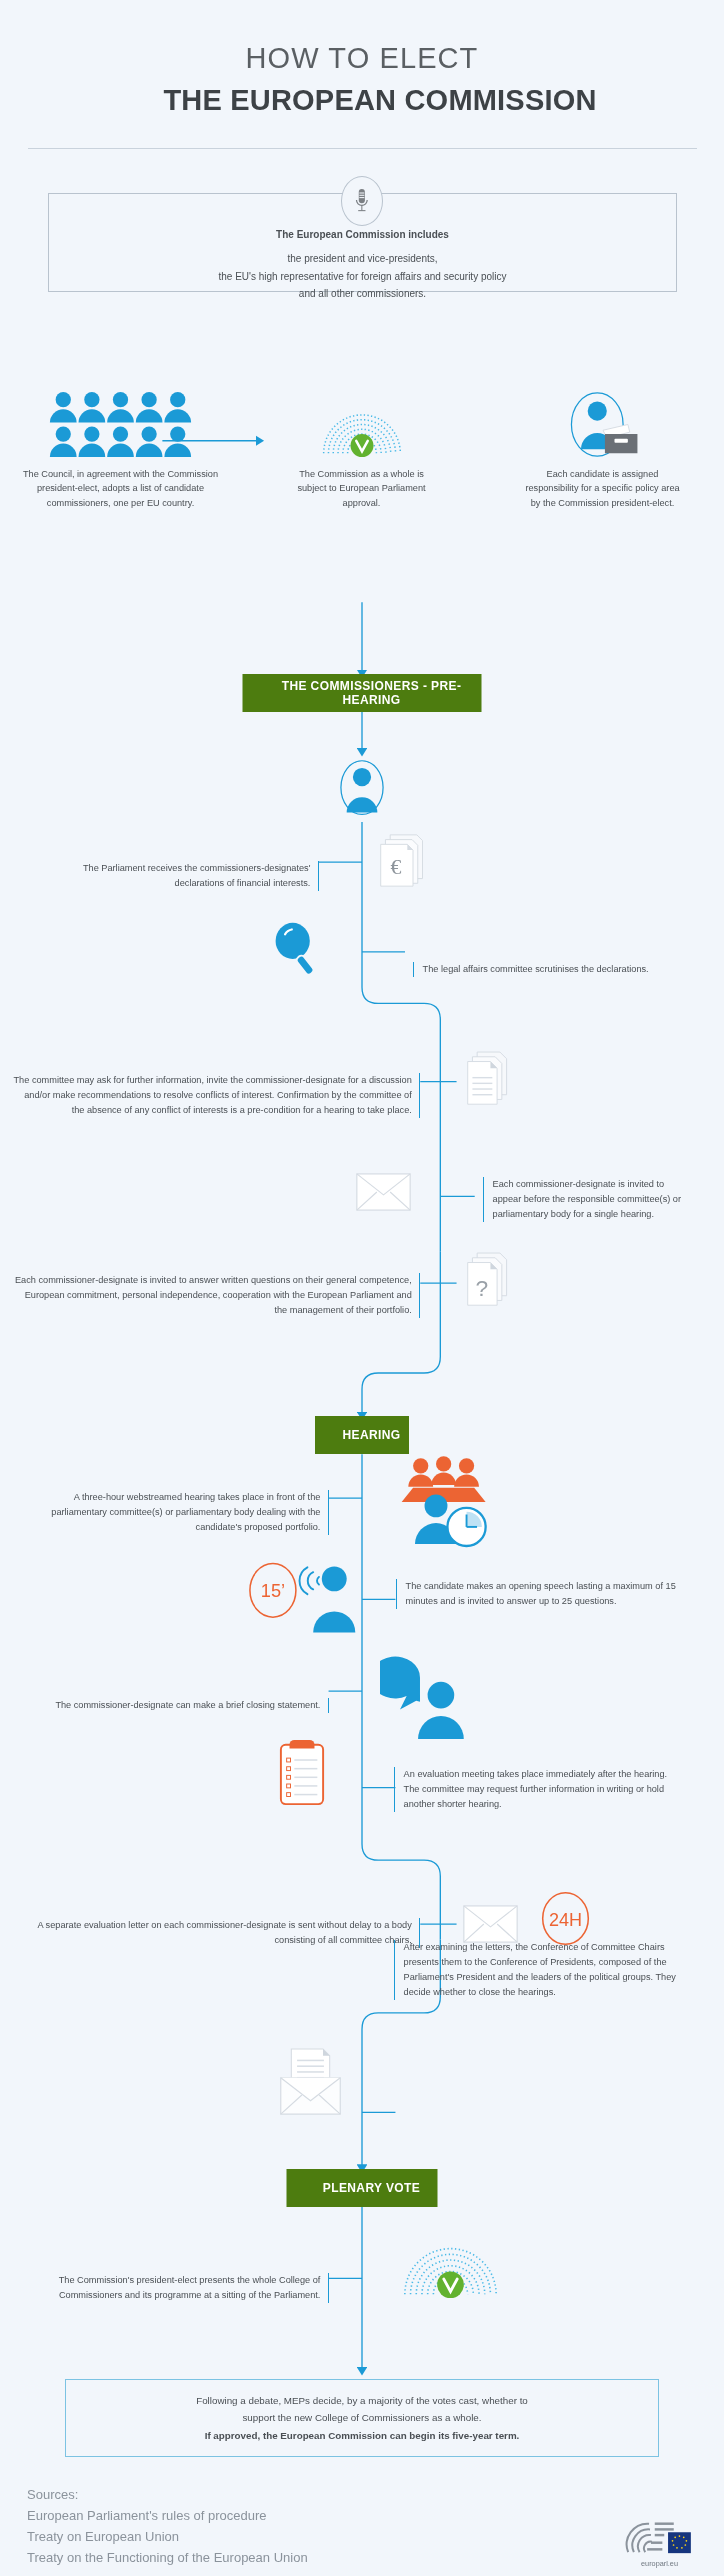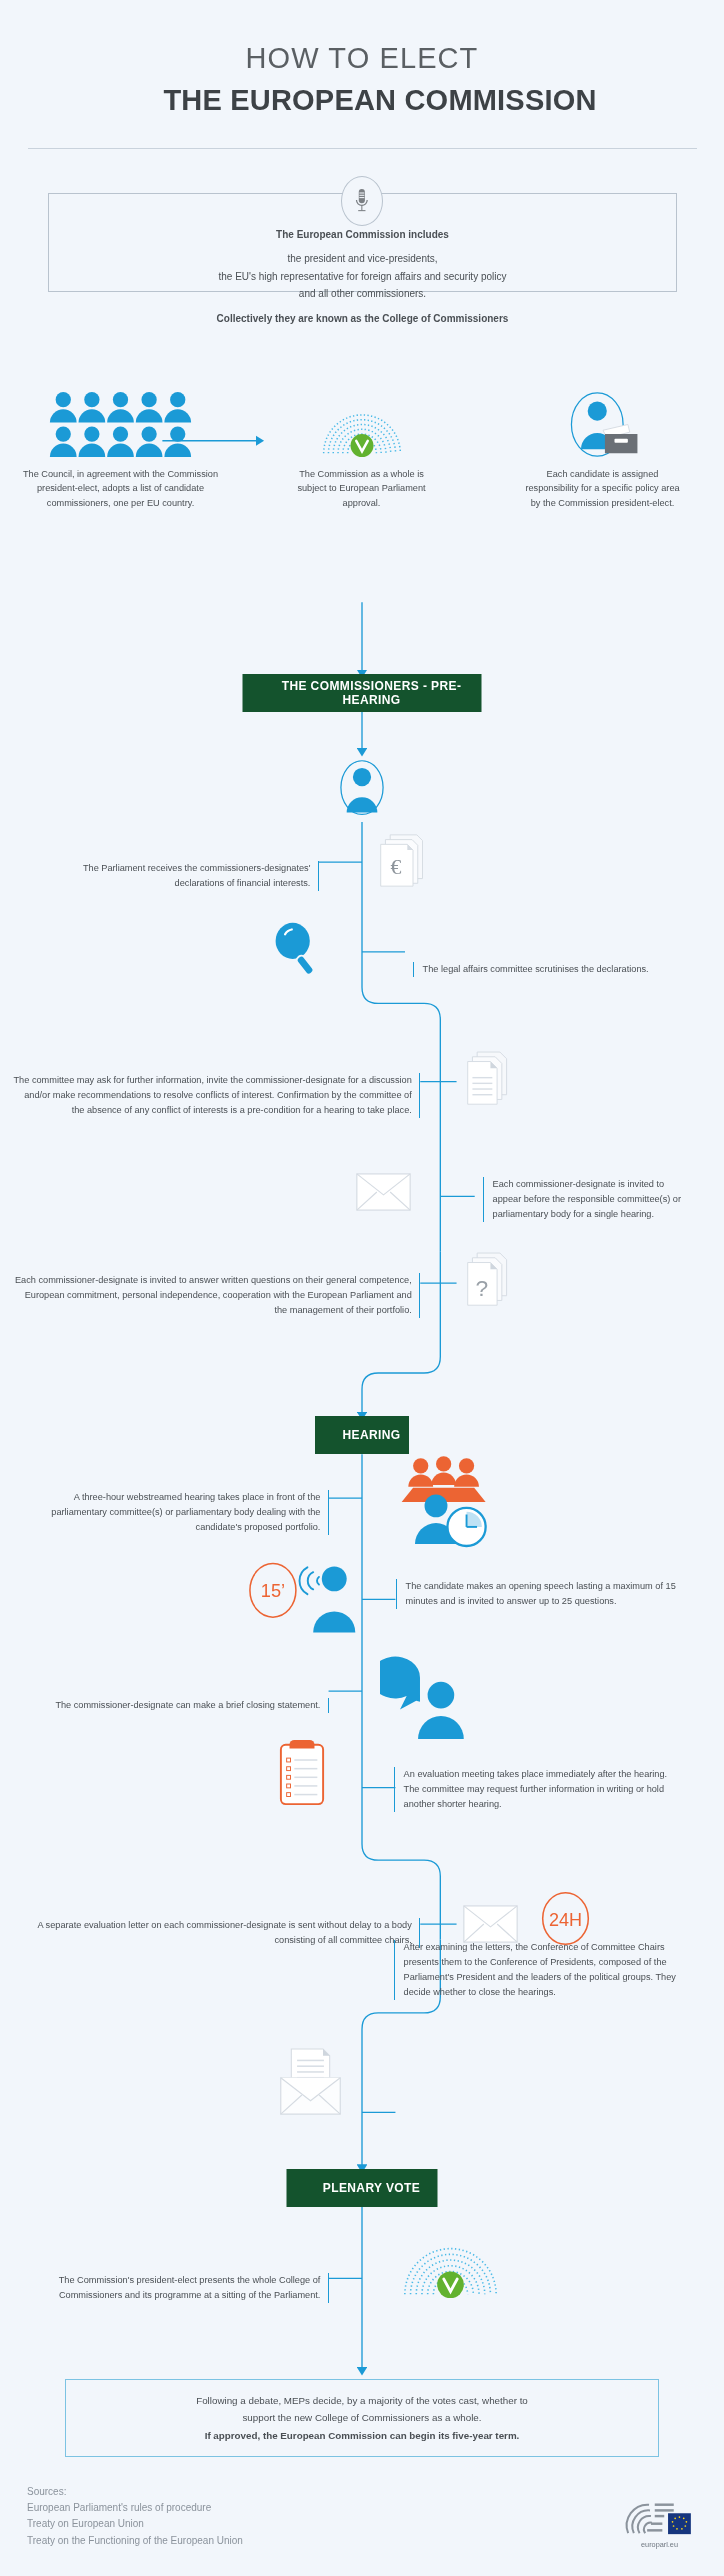--- a/index.html
+++ b/index.html
@@ -91,21 +91,21 @@
     padding: 0 40px;
   }
   .col-1 .cap { padding: 0 14px; }
   .col-3 .cap { padding: 0 46px; }
 
   
   .band {
     position: absolute;
     left: 50%;
     transform: translateX(-50%);
-    background: #14532d;
+    background: #4d7c0f;
     color: #fff;
     font-weight: 700;
     font-size: 12px;
     letter-spacing: 0.4px;
     text-align: center;
     display: flex; align-items: center; justify-content: center;
     z-index: 4;
     padding-left: 19px;
   }
 
@@ -153,21 +153,21 @@
   
   .footer {
     position: absolute;
     left: 0; top: 2484px;
     width: 724px;
     display: flex;
     justify-content: space-between;
     align-items: flex-end;
     padding: 0 27px;
   }
-  .sources { color: #8b939c; font-size: 10px; line-height: 1.62; }
+  .sources { color: #8b939c; font-size: 13px; line-height: 1.62; }
   .brand { display: flex; flex-direction: column; align-items: center; }
   .brand-label { color: #6f7780; font-size: 7.3px; margin-top: 2.9px; }
 </style>
 </head>
 <body>
 
 <div class="page">
 
   <svg class="flowsvg" viewBox="0 0 758 2696">
     <defs>
@@ -225,21 +225,20 @@
         <line x1="4.4" y1="23.6" x2="12" y2="23.6" stroke="#7b7f84" stroke-width="1.1"></line>
       </svg>
     </div>
     <div class="intro-text">
       <span class="b">The European Commission includes</span>
       <span class="sp"></span>
       <span>the president and vice-presidents,</span><br>
       <span>the EU's high representative for foreign affairs and security policy</span><br>
       <span>and all other commissioners.</span>
       <span class="sp"></span>
-      <span class="b">Collectively they are known as the College of Commissioners</span>
     </div>
   </div>
 
   <div class="cols">
 
     <div class="col col-1">
       <div class="art">
         <svg width="145" height="69" viewBox="0 0 152 72">
           <g fill="#1b9ad6">
             <g>

